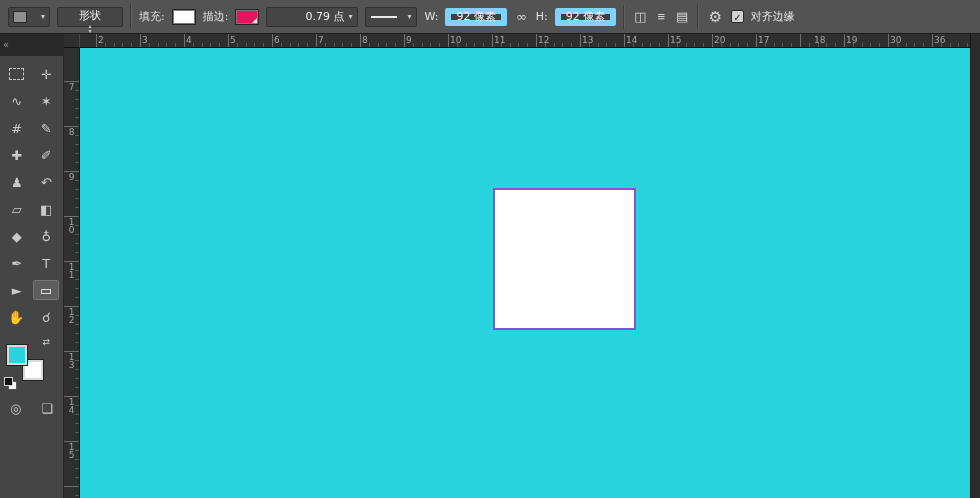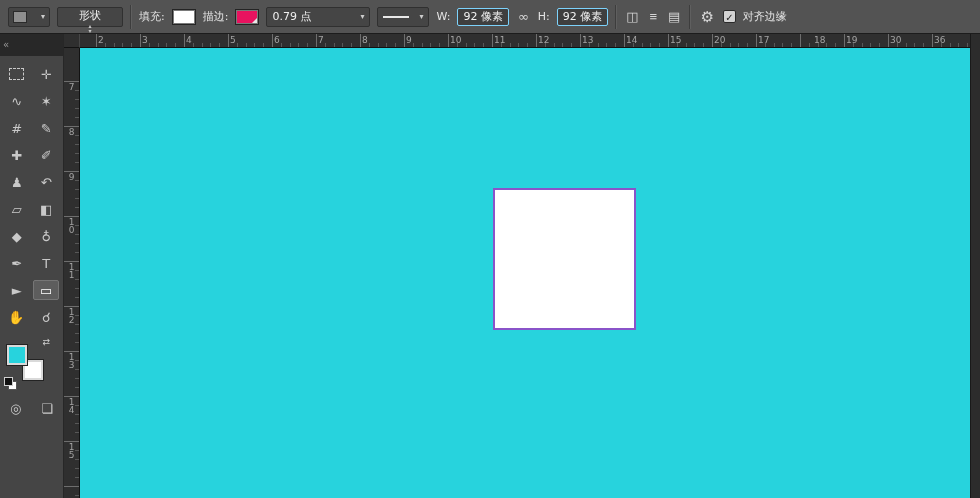--- a/index.html
+++ b/index.html
@@ -11,24 +11,24 @@
   .ob-label{font-size:11px;color:#e4e4e4;white-space:nowrap;}
   .ob-box{background:#454545;border:1px solid #303030;height:20px;display:flex;align-items:center;box-sizing:border-box;border-radius:2px;}
   .tool-preset{width:42px;justify-content:space-between;padding:0 4px;}
   .tp-icon{width:12px;height:10px;background:#8f8f8f;border:1px solid #2b2b2b;display:inline-block;}
   .dd-arrow{font-size:8px;color:#cccccc;margin-left:4px;}
   .mode-select{width:66px;justify-content:space-between;padding:0 5px;font-size:11px;color:#f0f0f0;flex-direction:column;}
   .spinner{display:inline-flex;flex-direction:column;font-size:6px;line-height:5px;color:#c7c7c7;}
   .ob-sep{width:1px;height:24px;background:#3d3d3d;border-right:1px solid #5f5f5f;}
   .swatch{width:24px;height:16px;border:1px solid #242424;box-shadow:0 0 0 1px #7a7a7a inset;display:inline-block;box-sizing:border-box;position:relative;}
   .stroke-swatch::after{content:"";position:absolute;right:1px;bottom:1px;border-style:solid;border-width:0 0 5px 5px;border-color:transparent transparent #e8e8e8 transparent;}
-  .width-box{width:104px;justify-content:space-between;padding:0 5px;font-size:11px;color:#f0f0f0;}
+  .width-box{width:92px;justify-content:flex-end;padding:0 5px;font-size:11px;color:#f0f0f0;}
   .stroke-type{width:52px;justify-content:space-between;padding:0 5px;}
   .line-sample{width:26px;height:2px;background:#e8e8e8;display:inline-block;}
-  .input{background:#3f3f3f;border:1px solid #7dd3fc;color:#f2f2f2;font-size:11px;height:18px;min-width:44px;padding:0 5px;display:flex;align-items:center;box-sizing:border-box;border-radius:2px;}
+  .input{background:#3f3f3f;border:6px solid #7dd3fc;color:#f2f2f2;font-size:11px;height:18px;min-width:44px;padding:0 5px;display:flex;align-items:center;box-sizing:border-box;border-radius:2px;}
   .icon-btn{color:#d6d6d6;font-size:13px;line-height:20px;background:none;border:none;padding:0 2px;cursor:default;}
   .gear{font-size:15px;}
   .checkbox{width:13px;height:13px;background:#d2d2d2;border:1px solid #2a2a2a;color:#1d1d1d;font-size:10px;line-height:13px;text-align:center;display:inline-block;box-sizing:border-box;border-radius:2px;}
 
   
   .main-row{flex:1;display:flex;min-height:0;}
   .tools-col{width:63px;flex:0 0 63px;background:#454545;display:flex;flex-direction:column;border-right:1px solid #272727;}
   .collapse-strip{height:22px;background:#282828;color:#9a9a9a;font-size:10px;line-height:22px;padding-left:3px;box-sizing:border-box;}
   .tools-grid{display:grid;grid-template-columns:1fr 1fr;row-gap:7px;padding:8px 2px 0 2px;justify-items:center;}
   .tool{width:26px;height:20px;display:flex;align-items:center;justify-content:center;color:#c9c9c9;font-size:13px;box-sizing:border-box;}

